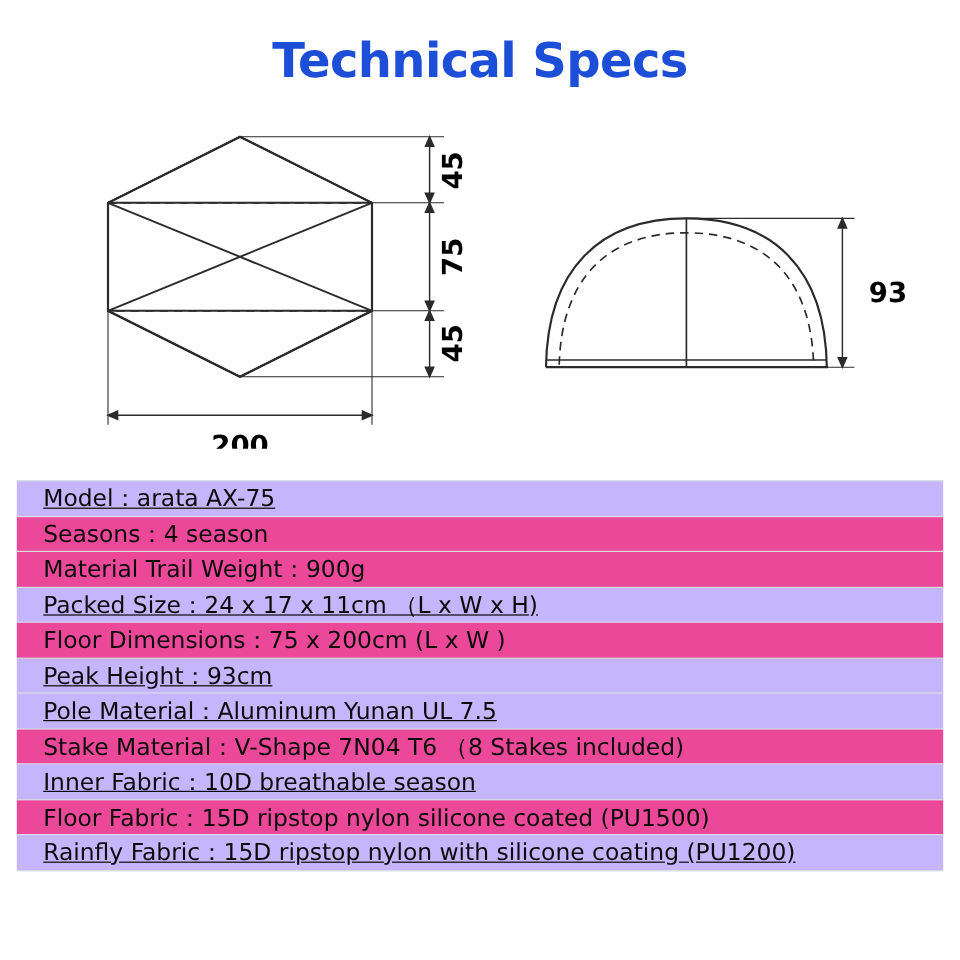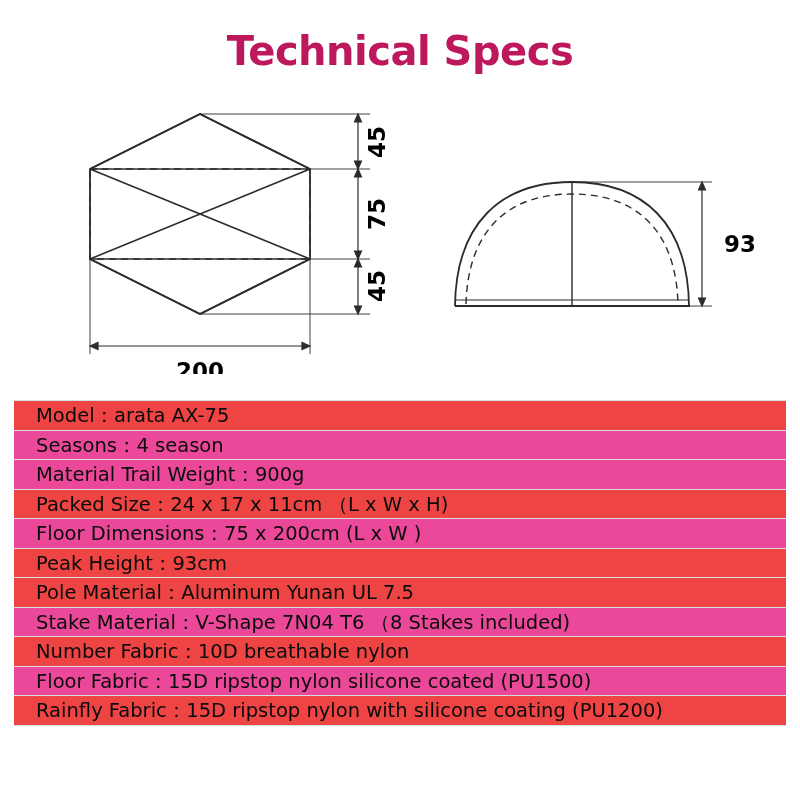--- a/index.html
+++ b/index.html
@@ -15,21 +15,21 @@
     position: relative;
     width: 800px; height: 800px;
     background: #ffffff;
   }
   .title {
     text-align: center;
     font-size: 40px;
     font-weight: 700;
     letter-spacing: -0.5px;
     padding-top: 28px;
-    color: #be185d;
+    color: #1d4ed8;
     font-family: "DejaVu Sans", sans-serif;
   }
   .diagrams {
     position: relative;
     width: 800px;
     height: 300px;
   }
   .diagrams svg { display: block; }
   .dim-label {
     font-family: "DejaVu Sans", sans-serif;
@@ -47,21 +47,21 @@
   .spec-row {
     height: 29.5px;
     line-height: 29.5px;
     font-size: 19.5px;
     padding-left: 22px;
     border-bottom: 1px solid #d7dee2;
     white-space: nowrap;
     overflow: hidden;
     color: #0b0b0b;
   }
-  .spec-row.odd { background: #ef4444; }
+  .spec-row.odd { background: #c4b5fd; text-decoration: underline; }
   .spec-row.even { background: #ec4899; }
 </style>
 </head>
 <body>
 
 <div class="page">
 
   <div class="title">Technical Specs</div>
 
   <div class="diagrams">
@@ -147,18 +147,18 @@
 
   <div class="specs">
     <div class="spec-row odd">Model：arata AX-75</div>
     <div class="spec-row even">Seasons：4 season</div>
     <div class="spec-row even">Material Trail Weight：900g</div>
     <div class="spec-row odd">Packed Size：24 x 17 x 11cm （L x W x H)</div>
     <div class="spec-row even">Floor Dimensions：75 x 200cm (L x W )</div>
     <div class="spec-row odd">Peak Height：93cm</div>
     <div class="spec-row odd">Pole Material：Aluminum Yunan UL 7.5</div>
     <div class="spec-row even">Stake Material：V-Shape 7N04 T6 （8 Stakes included)</div>
-    <div class="spec-row odd">Number Fabric：10D breathable nylon</div>
+    <div class="spec-row odd">Inner Fabric：10D breathable season</div>
     <div class="spec-row even">Floor Fabric：15D ripstop nylon silicone coated (PU1500)</div>
     <div class="spec-row odd">Rainfly Fabric：15D ripstop nylon with silicone coating (PU1200)</div>
   </div>
 
 </div>
 
 </body></html>

